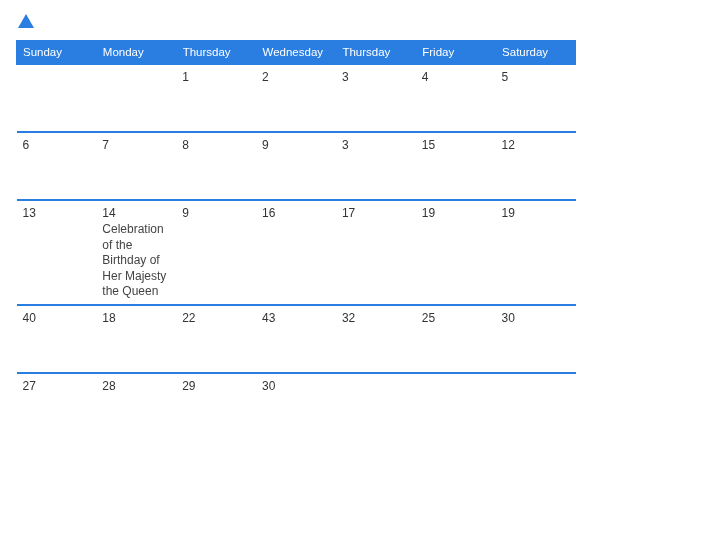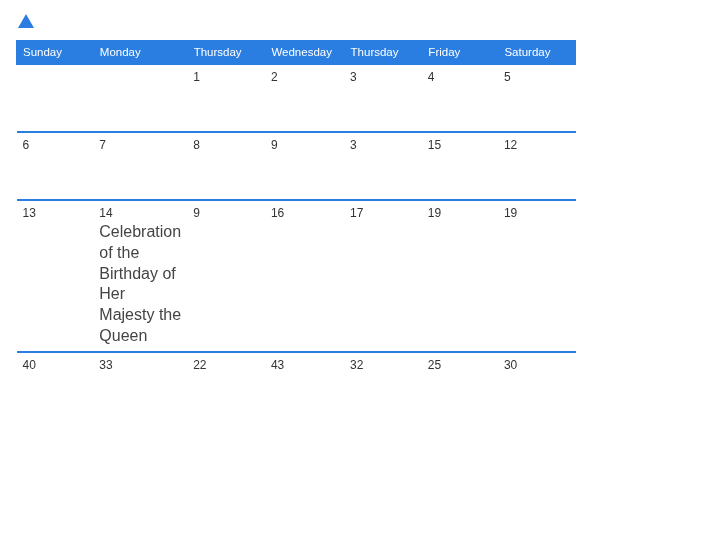--- a/index.html
+++ b/index.html
@@ -101,21 +101,21 @@
     .calendar tbody tr:last-child td {
       height: 58px;
     }
     .day-num {
       font-size: 12px;
       color: #333;
       display: block;
       margin-bottom: 2px;
     }
     .event-text {
-      font-size: 16px;
+      font-size: 12px;
       color: #444;
       line-height: 1.3;
     }
     
     .calendar tbody tr td + td {
       border-left: none;
     }
   </style>
 </head>
 <body>
@@ -214,33 +214,50 @@
           </td>
           <td>
             <span class="day-num">19</span>
           </td>
         </tr>
         <tr>
           <td>
             <span class="day-num">40</span>
           </td>
           <td>
-            <span class="day-num">33</span>
+            <span class="day-num">18</span>
           </td>
           <td>
             <span class="day-num">22</span>
           </td>
           <td>
             <span class="day-num">43</span>
           </td>
           <td>
             <span class="day-num">32</span>
           </td>
           <td>
             <span class="day-num">25</span>
           </td>
           <td>
             <span class="day-num">30</span>
           </td>
+        </tr>
+        <tr>
+          <td>
+            <span class="day-num">27</span>
+          </td>
+          <td>
+            <span class="day-num">28</span>
+          </td>
+          <td>
+            <span class="day-num">29</span>
+          </td>
+          <td>
+            <span class="day-num">30</span>
+          </td>
+          <td></td>
+          <td></td>
+          <td></td>
         </tr>
       </tbody>
   </table>
 </div>
 
 </body></html>

